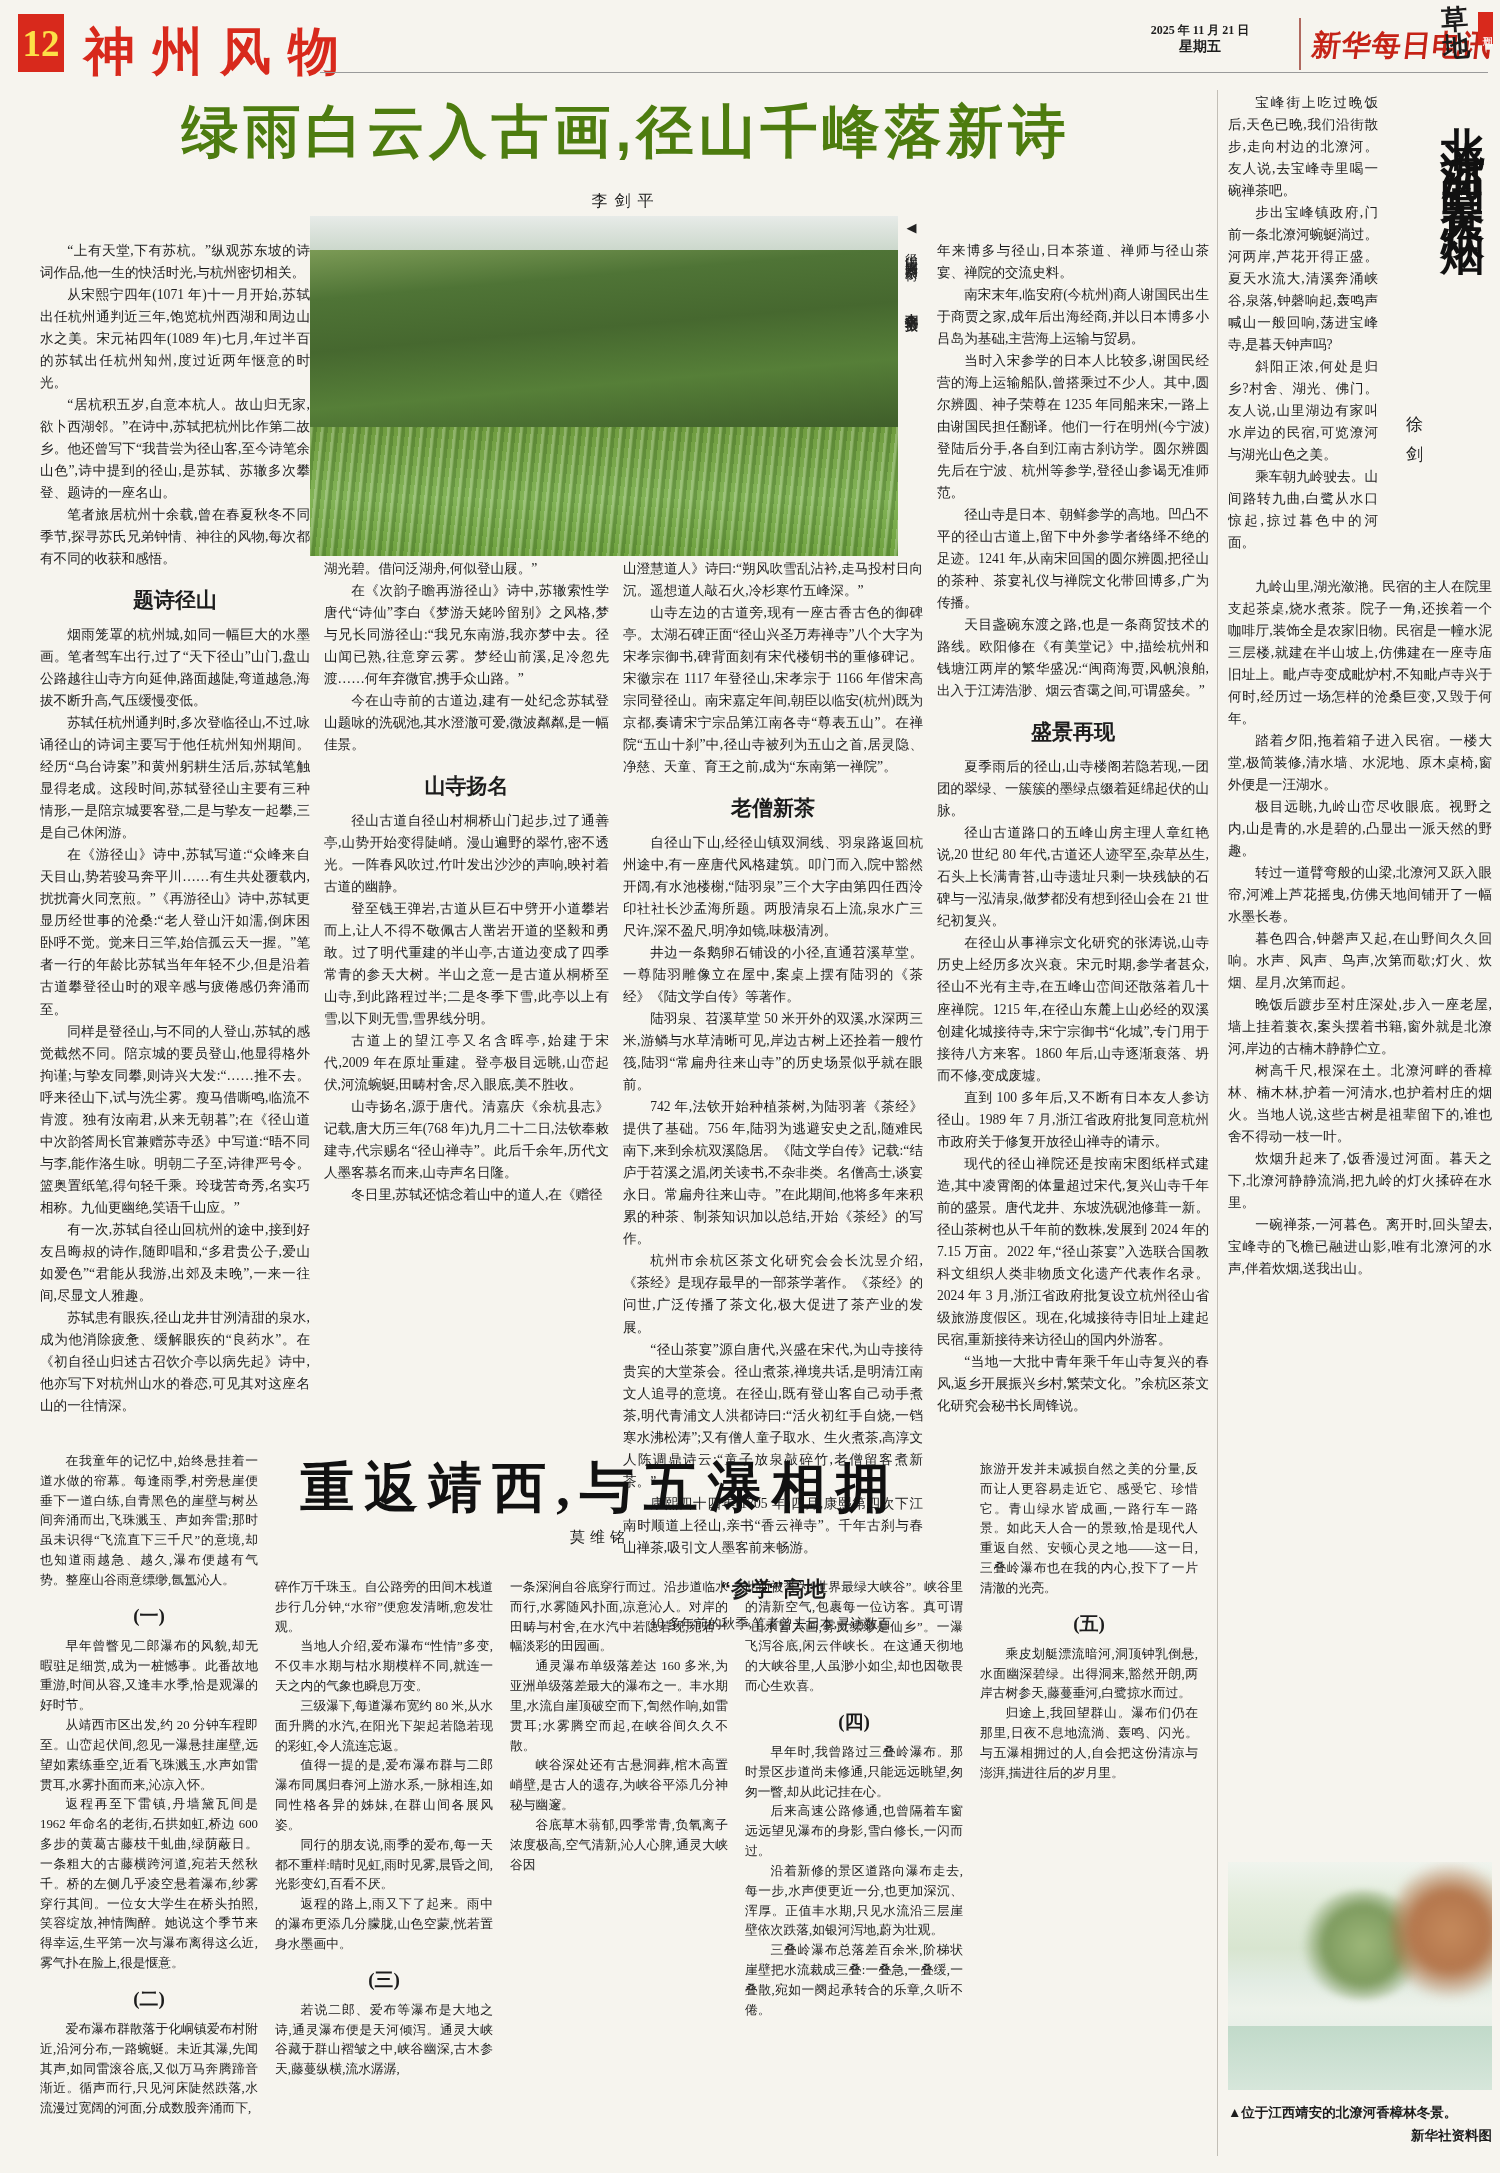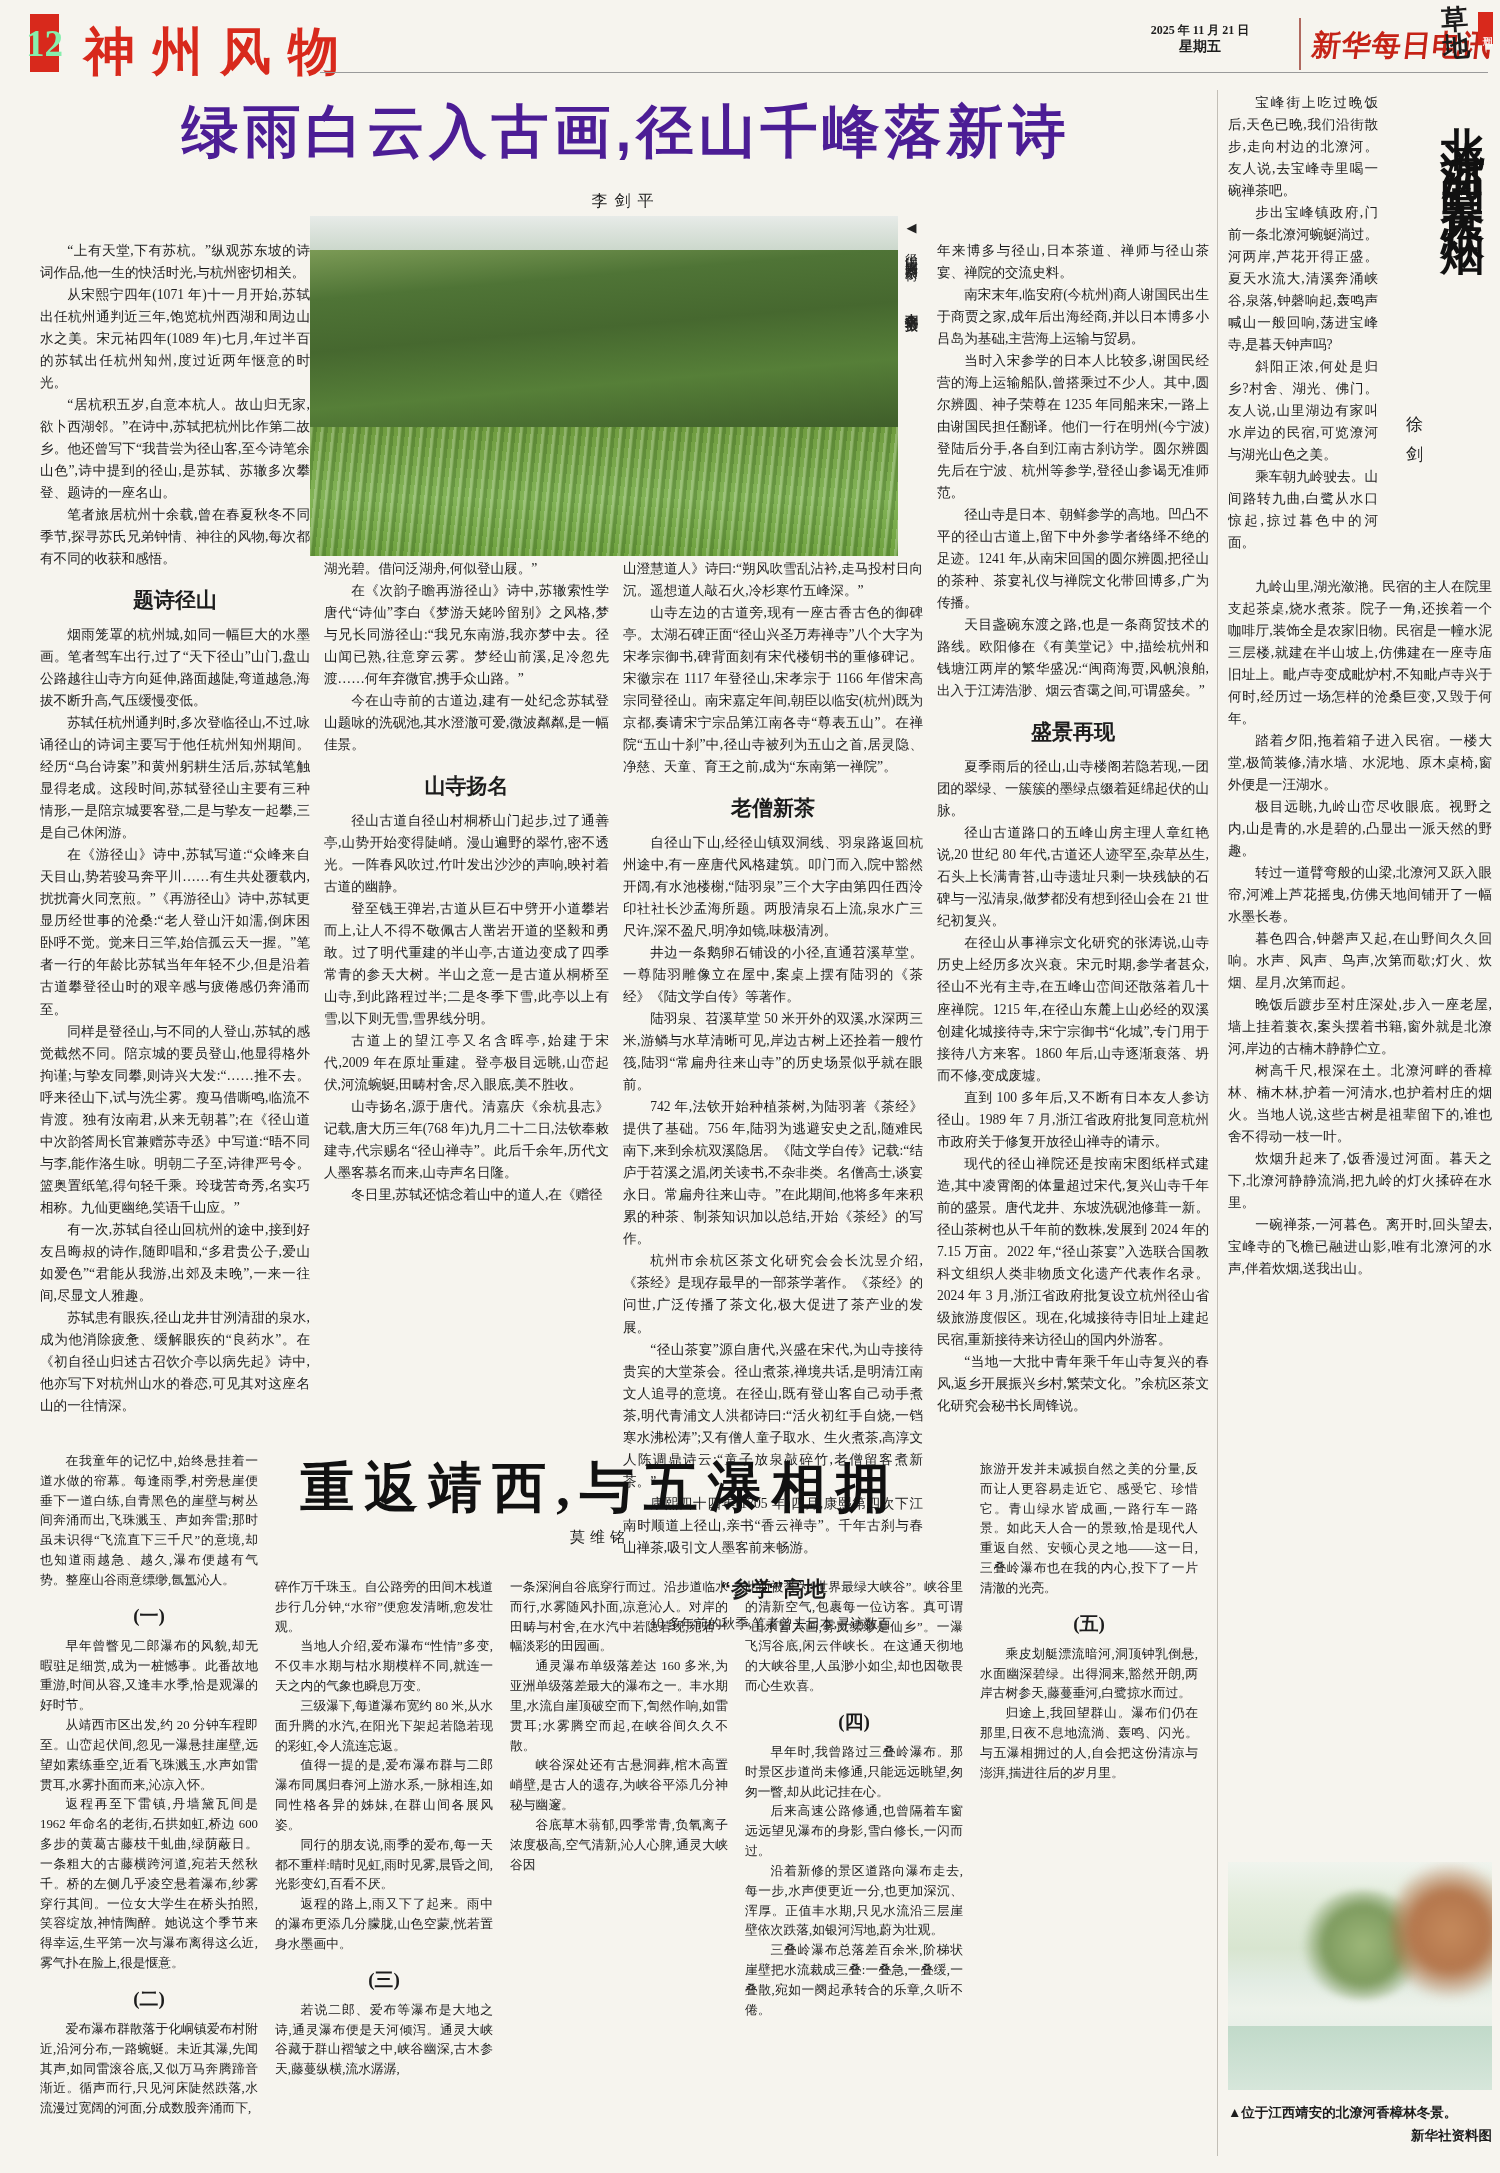--- a/index.html
+++ b/index.html
@@ -1,38 +1,38 @@
 <!DOCTYPE html>
 <html lang="zh"><head>
 <meta charset="utf-8">
 <style>
   html,body{margin:0;padding:0;background:#d9d6cf;}
   .page{position:relative;width:1500px;height:2173px;margin:0 auto;background:#f6f4ee;
         font-family:"Liberation Serif","DejaVu Serif",serif;color:#1c1c1c;overflow:hidden;}
   
-  .badge{position:absolute;left:18px;top:14px;width:29px;height:58px;background:#d8291c;color:#86efac;
-         display:flex;align-items:center;justify-content:center;font-size:37px;font-weight:bold;margin-left:12px;}
+  .badge{position:absolute;left:18px;top:14px;width:46px;height:58px;background:#d8291c;color:#fde047;
+         display:flex;align-items:center;justify-content:center;font-size:37px;font-weight:bold;}
   .secname{position:absolute;left:84px;top:18px;font-size:51px;font-weight:bold;color:#d8291c;
            letter-spacing:17px;font-family:"Liberation Sans","DejaVu Sans",sans-serif;}
   .dateblk{position:absolute;left:1110px;top:22px;width:180px;text-align:center;line-height:1.35;}
   .dateblk .d1{font-size:12px;font-weight:bold;}
   .dateblk .d2{font-size:14px;font-weight:bold;}
   .hdrbar{position:absolute;left:1299px;top:18px;width:2px;height:52px;background:#b06a60;}
   .masthead{position:absolute;left:1312px;top:26px;font-size:29px;font-weight:900;color:#c52317;
             transform:skewX(-6deg);letter-spacing:1px;}
   .weekly{position:absolute;left:1442px;top:6px;width:46px;font-size:27px;font-weight:bold;line-height:1.0;
           transform:rotate(-4deg);letter-spacing:0;}
   .wkbadge{position:absolute;left:1478px;top:12px;width:15px;height:30px;background:#d8291c;color:#fff;
            font-size:10px;line-height:1.1;writing-mode:vertical-rl;text-align:center;padding-top:2px;
            font-family:"Liberation Sans",sans-serif;}
   .hrule{position:absolute;left:320px;top:72px;width:1168px;height:1px;background:#9a9a9a;}
   .vline{position:absolute;left:1217px;top:90px;width:1px;height:2066px;background:#c2beb6;}
   
   .lead{position:absolute;left:40px;top:88px;width:1172px;height:1412px;}
-  .leadtitle{margin:6px 0 12px;text-align:center;font-size:57px;font-weight:900;color:#4c1d95;
+  .leadtitle{margin:6px 0 12px;text-align:center;font-size:57px;font-weight:900;color:#4d7c0f;
              letter-spacing:5px;font-family:"Liberation Sans","DejaVu Sans",sans-serif;}
   .leadby{text-align:center;margin-top:20px;font-size:16px;letter-spacing:7px;}
   .leadcols{position:absolute;left:0;top:152px;bottom:0;display:flex;gap:14px;}
   .lc{overflow:hidden;height:100%;}
   .lc1{width:270px;}.lc2{width:285px;padding-top:318px;}.lc3{width:300px;padding-top:318px;}.lc4{width:272px;}
   .photo1{position:absolute;left:270px;top:128px;width:588px;height:340px;overflow:hidden;}
   .photo1 .sky{height:10%;background:linear-gradient(180deg,#e7ebe8,#ccd8cc);}
   .photo1 .forest{height:52%;background:linear-gradient(175deg,#7b9a55 0%,#4f7436 22%,#46682f 45%,#567f38 70%,#3f5e2a 100%);}
   .photo1 .tea{height:38%;background:linear-gradient(180deg,#6f9c3f,#83b457 55%,#6fa23f);position:relative;}
   .photo1 .tea:after{content:"";position:absolute;inset:0;

